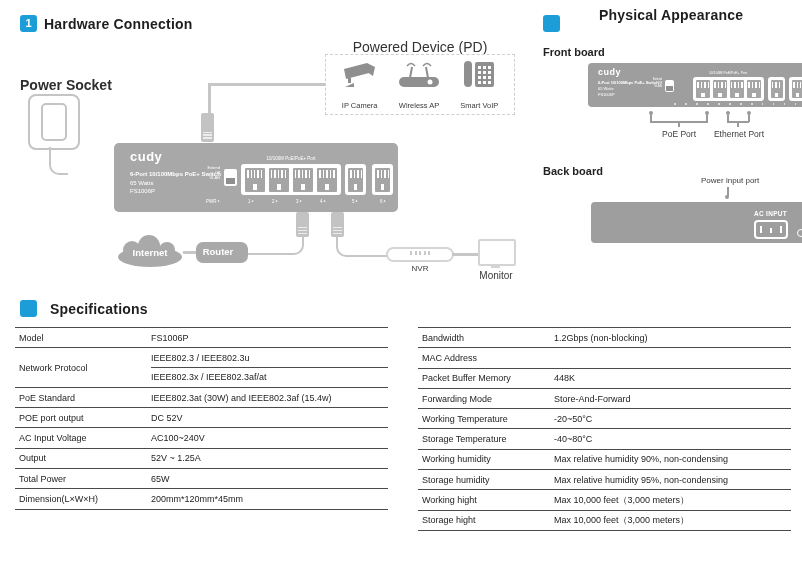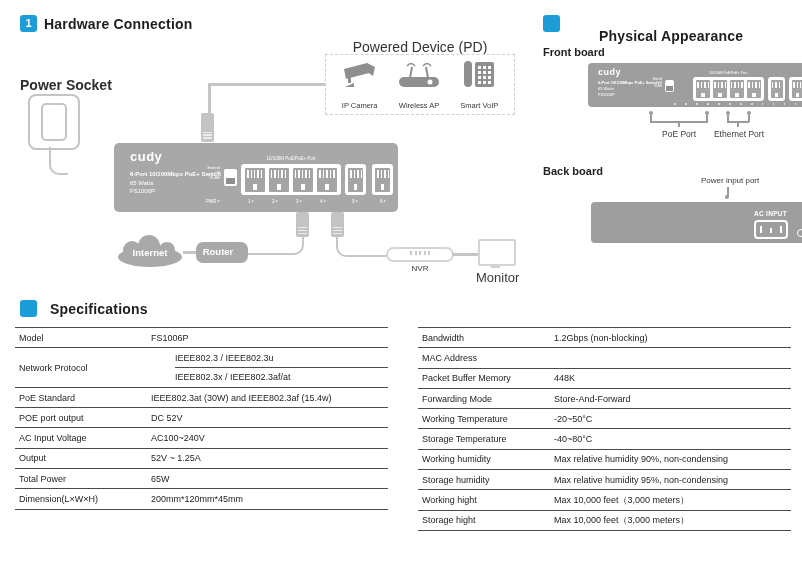--- a/index.html
+++ b/index.html
@@ -51,21 +51,21 @@
   .pditem{display:flex;flex-direction:column;align-items:center;justify-content:space-between;}
   .pditem .cap{font-size:7.5px;color:#3a3a3a;}
   
   .spec-table{position:absolute;border-bottom:1px solid #4a4a4b;font-size:9px;color:#232323;}
   .srow{display:flex;border-top:1px solid #4a4a4b;height:19.3px;align-items:center;}
   .srow .lbl{width:132px;padding-left:4px;flex:none;}
   .srow .val{flex:1;}
   .srow.dbl{height:38.6px;align-items:stretch;}
   .dbl .lbl{display:flex;align-items:center;}
   .dbl .vals{flex:1;display:flex;flex-direction:column;}
-  .dbl .vals .val{height:19.3px;display:flex;align-items:center;margin-left:24px;}
+  .dbl .vals .val{height:19.3px;display:flex;align-items:center;}
   .dbl .vals .val + .val{border-top:1px solid #4a4a4b;}
   .c14{position:absolute;border:2px solid #fff;border-radius:4px;}
   .c14 i{position:absolute;background:#fff;display:block;}
   .gnd{position:absolute;border:1.5px solid #fff;border-radius:50%;}
 </style>
 </head>
 <body>
 
 <div id="page">
 
@@ -185,24 +185,24 @@
   </div>
 
   <div class="nvr" style="left:386px;top:247px;width:64px;height:11px;">
     <div class="abs" style="left:22px;top:2px;width:22px;height:4px;background:repeating-linear-gradient(90deg,#c9c9c9 0 2px,transparent 2px 4.5px);"></div>
   </div>
   <div class="lab8" style="left:386px;top:264px;width:68px;text-align:center;">NVR</div>
   <div class="cable" style="left:452px;top:253px;width:26px;height:2.5px;"></div>
 
   <div class="monitor" style="left:478px;top:239px;width:34px;height:23px;"></div>
   <div class="abs" style="left:491px;top:264px;width:9px;height:4px;background:#d4d4d4;"></div>
-  <div class="lab8" style="left:476px;top:270px;width:40px;text-align:center;font-size:13px;">Monitor</div>
+  <div class="lab8" style="left:476px;top:270px;width:40px;text-align:center;font-size:10px;">Monitor</div>
 
   <div class="sec-badge" style="left:543px;top:15px;"></div>
-  <div class="sec-title" style="left:567px;top:28px;padding-left:32px;">Physical Appearance</div>
+  <div class="sec-title" style="left:567px;top:7px;padding-left:32px;">Physical Appearance</div>
 
   <div class="sub-title" style="left:543px;top:46px;">Front board</div>
 
   <div class="board" style="left:540px;top:63px;width:251px;height:44px;background:#9e9e9e;border-radius:4px;">
     <div class="brand" style="left:10px;top:4px;font-size:9px;">cudy</div>
     <div class="wtxt" style="left:10px;top:17px;font-size:4px;font-weight:bold;">6-Port 10/100Mbps PoE+ Switch</div>
     <div class="wtxt" style="left:10px;top:23px;font-size:4px;">65 Watts</div>
     <div class="wtxt" style="left:10px;top:29px;font-size:4px;">FS1006P</div>
     <div class="dipl" style="left:56px;top:15px;width:18px;font-size:3px;">
       <div>Extend</div>

